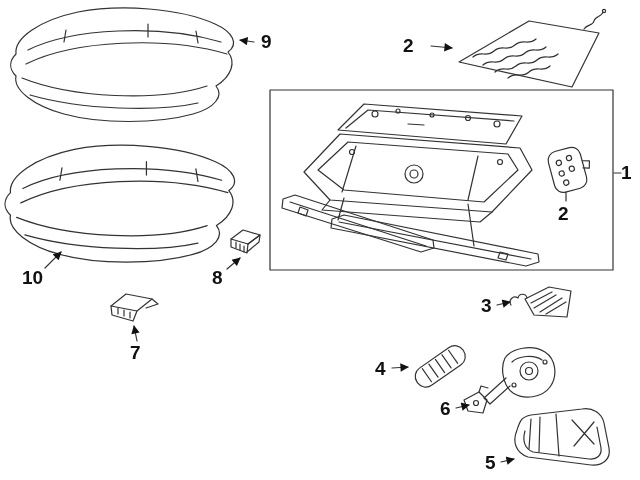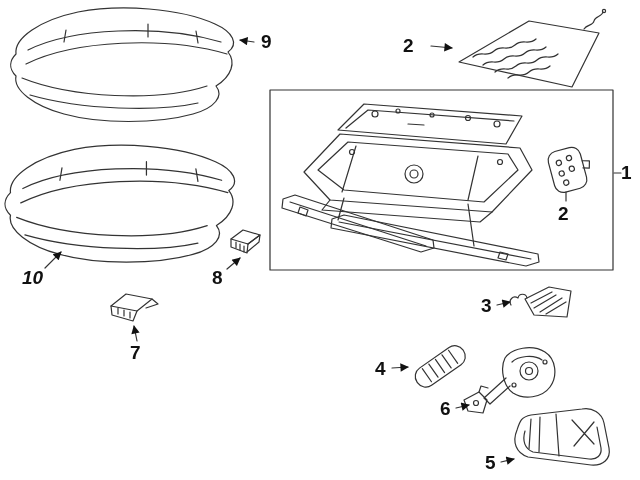--- a/index.html
+++ b/index.html
@@ -153,16 +153,16 @@
 
   <div class="callout" style="left:621px;top:163px;">1</div>
   <div class="callout" style="left:558px;top:204px;">2</div>
   <div class="callout" style="left:481px;top:296px;">3</div>
   <div class="callout" style="left:375px;top:359px;">4</div>
   <div class="callout" style="left:485px;top:453px;">5</div>
   <div class="callout" style="left:440px;top:399px;">6</div>
   <div class="callout" style="left:130px;top:343px;">7</div>
   <div class="callout" style="left:212px;top:268px;">8</div>
   <div class="callout" style="left:261px;top:32px;">9</div>
-  <div class="callout" style="left:22px;top:268px;font-style:italic;">10</div>
+  <div class="callout" style="left:22px;top:268px;">10</div>
   <div class="callout" style="left:403px;top:36px;">2</div>
 
 </div>
 
 </body></html>

